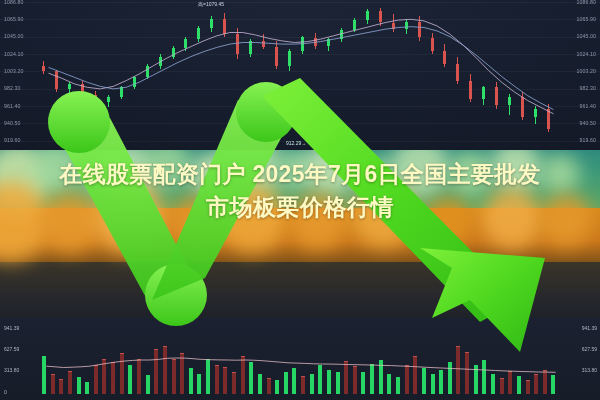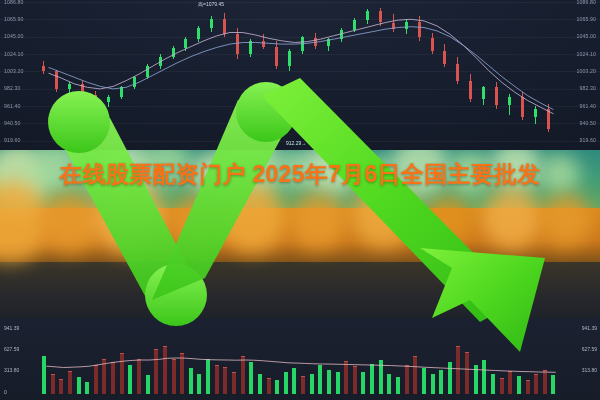--- a/index.html
+++ b/index.html
@@ -107,21 +107,21 @@
   
   .title-wrap{
     position:absolute;left:0;top:158px;width:600px;
     text-align:center;
     padding:0 18px;
     box-sizing:border-box;
   }
   .title-line{
     font-size:23px;
     font-weight:bold;
-    color:#f97316;
+    color:#fef9c3;
     line-height:1.45;
     letter-spacing:.3px;
     text-shadow:0 1px 3px rgba(0,0,0,.35);
     white-space:nowrap;
   }
   .title-line.second{letter-spacing:.5px;}
 </style>
 </head>
 <body>
 
@@ -468,15 +468,16 @@
     <path d="M 152 300 L 205 278 L 292 118 L 238 100 Z" fill="url(#grnB)" opacity="0.95"></path>
     <circle cx="266" cy="112" r="30" fill="url(#grnB)"></circle>
 
     <path d="M 262 96 L 300 78 L 520 300 L 480 322 Z" fill="url(#grnA)"></path>
 
     <path d="M 420 248 L 545 258 L 520 352 L 470 300 L 432 318 L 452 268 Z" fill="url(#grnA)"></path>
   </svg>
 
   <div class="title-wrap">
     <div class="title-line">在线股票配资门户 2025年7月6日全国主要批发</div>
+    <div class="title-line second">市场板栗价格行情</div>
   </div>
 
 </div>
 
 </body></html>

